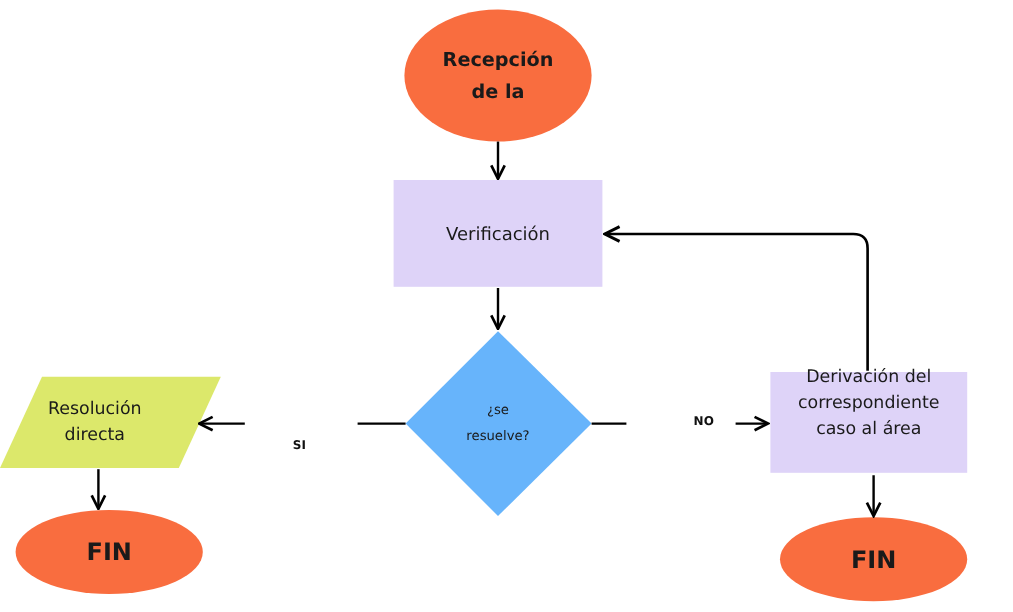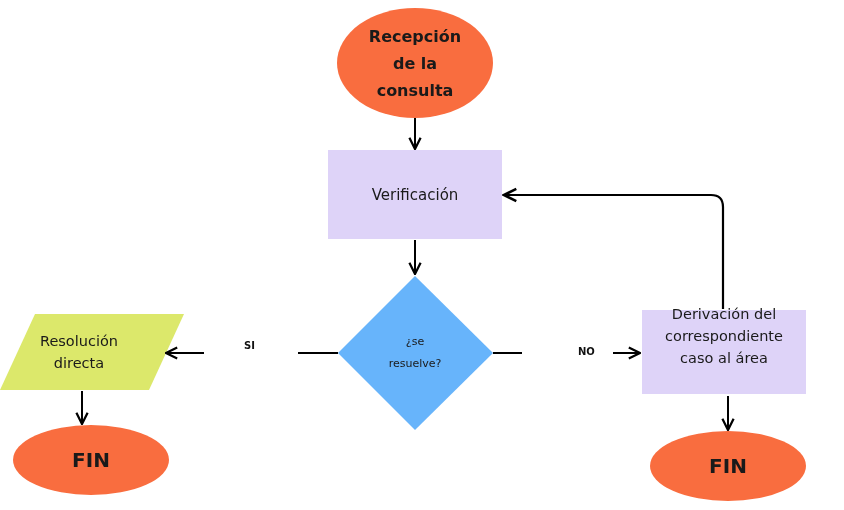--- a/index.html
+++ b/index.html
@@ -38,21 +38,20 @@
   <line x1="613" y1="353" x2="640" y2="353" stroke="#000" stroke-width="2" marker-end="url(#arrow)"></line>
   <line x1="82" y1="391" x2="82" y2="424" stroke="#000" stroke-width="2" marker-end="url(#arrow)"></line>
   <line x1="728" y1="396" x2="728" y2="430" stroke="#000" stroke-width="2" marker-end="url(#arrow)"></line>
   <path d="M723,309 L723,207 Q723,195 711,195 L504,195" fill="none" stroke="#000" stroke-width="2.2" marker-end="url(#arrow)"></path>
 </svg>
 
 <div class="node bold" style="left:345px; top:16px; width:140px; height:94px; font-size:16px; line-height:27px;">
   <div>
     <span>Recepción</span>
     <span>de la</span>
-    <span>consulta</span>
   </div>
 </div>
 
 <div class="node" style="left:328px; top:150px; width:174px; height:89px; font-size:15px;">
   <span>Verificación</span>
 </div>
 
 <div class="node" style="left:350px; top:318px; width:130px; height:70px; font-size:11px; line-height:22px;">
   <div>
     <span>¿se</span>
@@ -76,14 +75,14 @@
 </div>
 
 <div class="node bold" style="left:13px; top:425px; width:156px; height:70px; font-size:20px;">
   <span>FIN</span>
 </div>
 
 <div class="node bold" style="left:650px; top:431px; width:156px; height:70px; font-size:20px;">
   <span>FIN</span>
 </div>
 
-<span class="lbl" style="left:244px; top:340px;">SI</span>
+<span class="lbl" style="left:244px; top:366px;">SI</span>
 <span class="lbl" style="left:578px; top:346px;">NO</span>
 
 </body></html>

